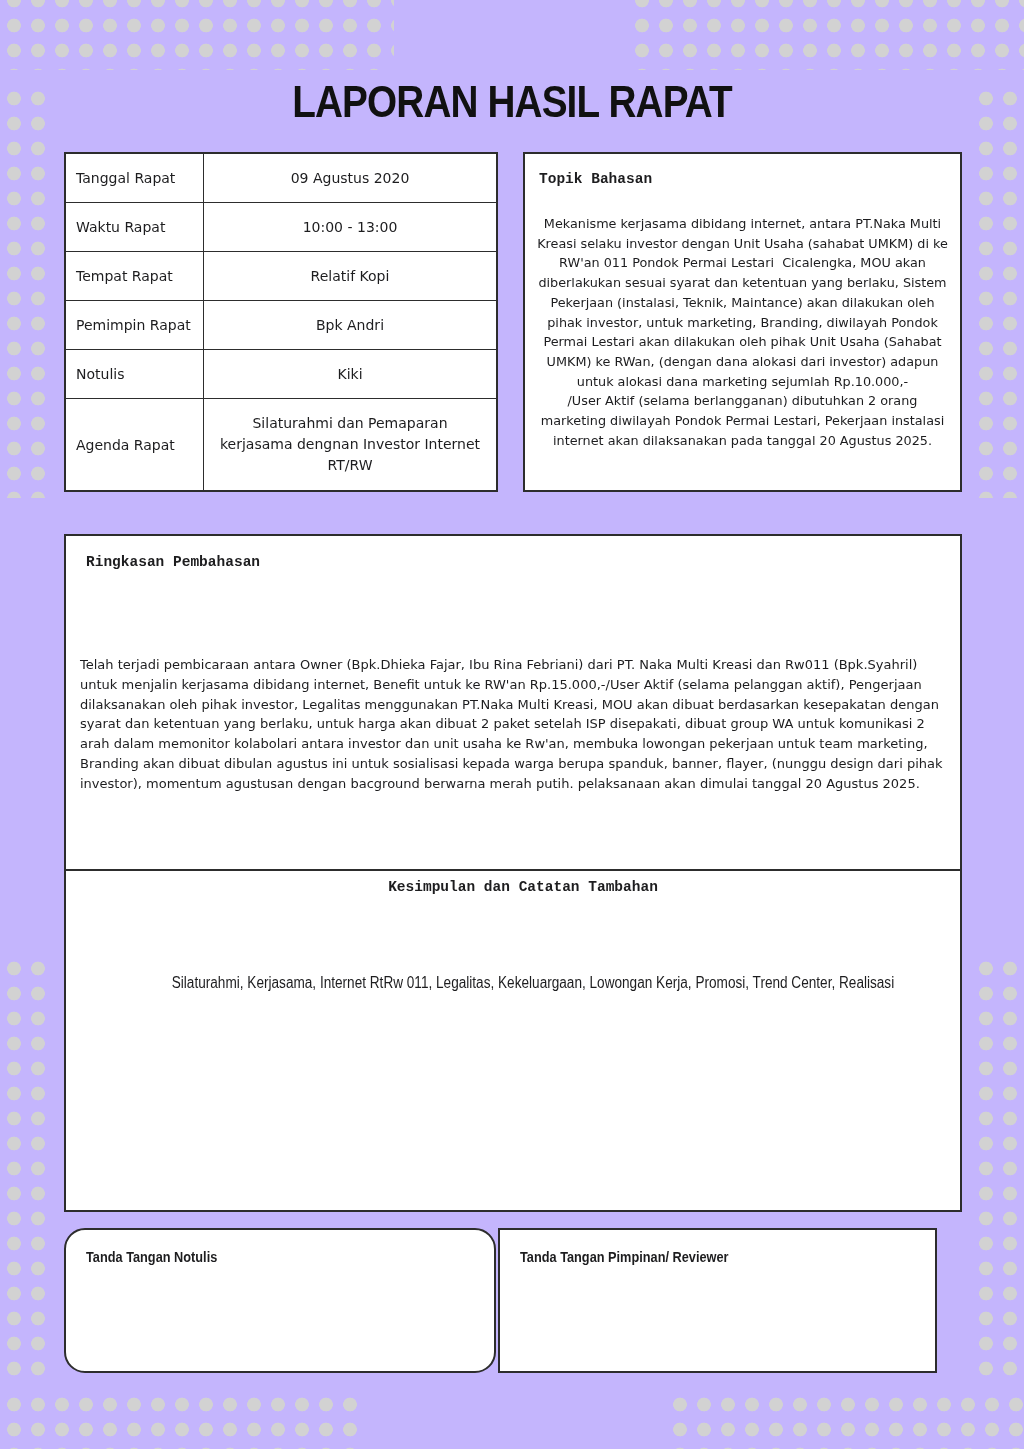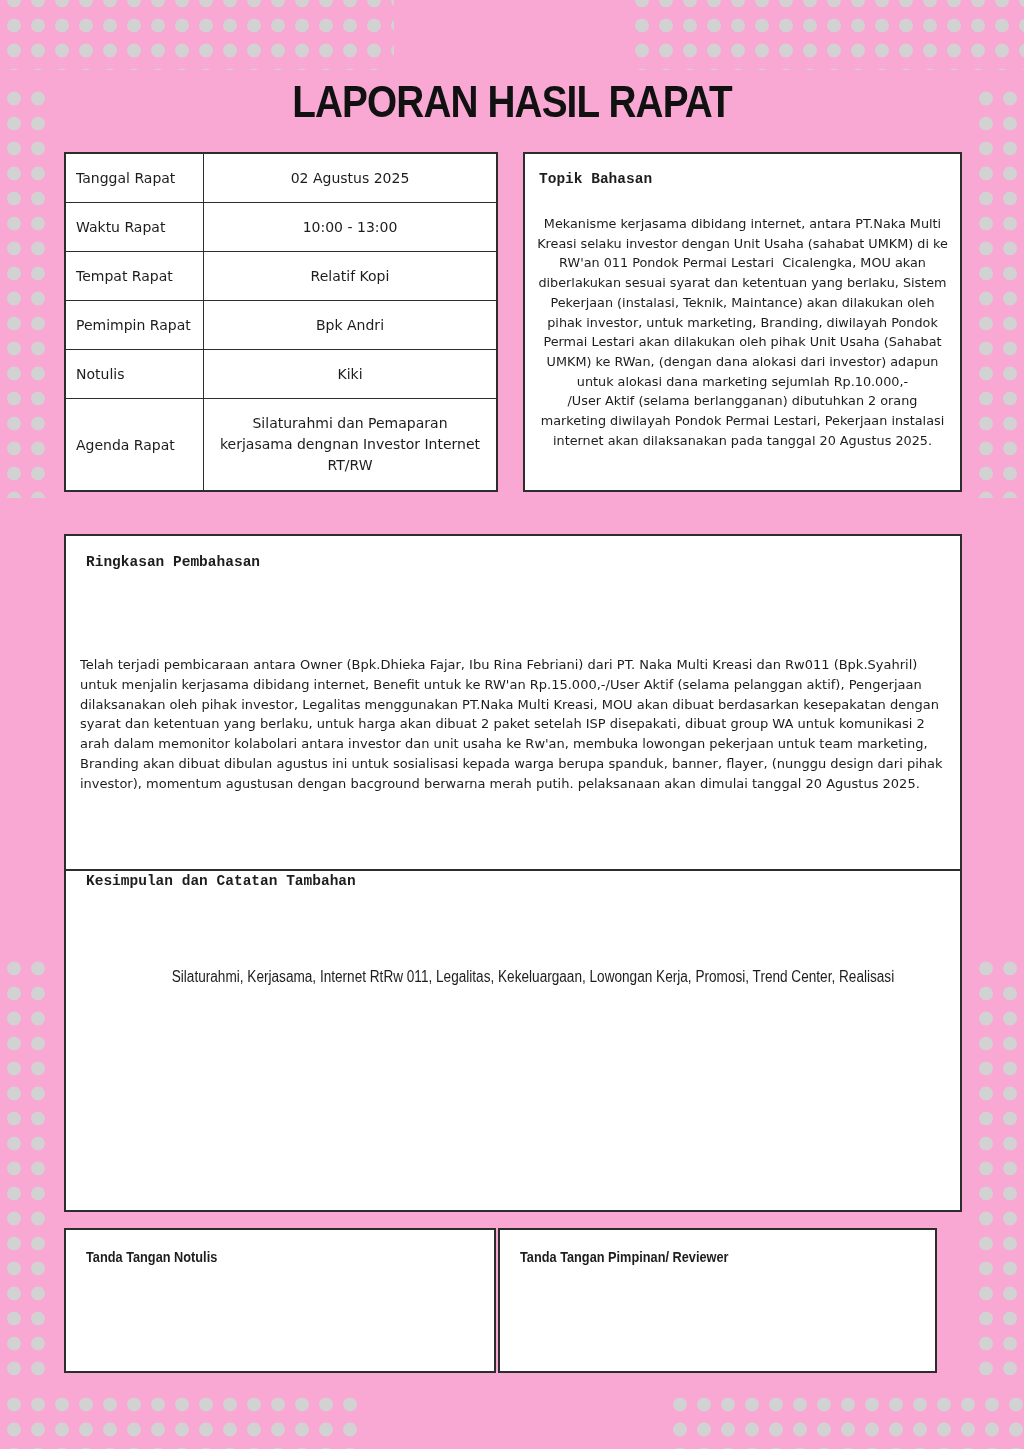--- a/index.html
+++ b/index.html
@@ -1,19 +1,19 @@
 <!DOCTYPE html>
 <html><head>
 <meta charset="utf-8">
 <style>
   html,body{margin:0;padding:0;background:#fff;}
   .page{
     position:relative;
     width:1024px;height:1449px;
-    background:#f9a8d4;
+    background:#c4b5fd;
     overflow:hidden;
     font-family:"DejaVu Sans","Liberation Sans",sans-serif;
     color:#1d1d1f;
   }
   
   .dots{
     position:absolute;
     background-image:radial-gradient(circle,#d2d2d2 6.5px,rgba(0,0,0,0) 7.2px);
     background-size:24px 25px;
   }
@@ -68,35 +68,35 @@
   }
 
   .summary-box{left:64px;top:534px;width:898px;height:342px;}
   .summary-box .section-heading{margin:18px 0 0 20px;}
   .summary-body{
     margin:85px 0 0 0;padding:0 14px;
     font-size:13px;line-height:1.52;
   }
 
   .conclusion-box{left:64px;top:869px;width:898px;height:343px;}
-  .conclusion-box .section-heading{margin:2px 0 0 20px;}
+  .conclusion-box .section-heading{margin:8px 0 0 20px;text-align:center;}
   .conclusion-body{
     margin:78px 0 0 0;
     text-align:center;
     padding-left:40px;
   }
   .condensed{
     display:inline-block;
     font-family:"Liberation Sans",sans-serif;
     transform:scaleX(0.85);
   }
   .conclusion-body .condensed{font-size:16px;transform-origin:center;}
 
   .sig-box{top:1228px;height:145px;}
-  .sig-box.left{left:64px;width:432px;}
+  .sig-box.left{left:64px;width:432px;border-radius:21px;}
   .sig-box.right{left:498px;width:439px;}
   .sig-label{
     margin:18px 0 0 20px;
     font-size:15px;font-weight:bold;
     transform-origin:left center;
   }
 </style>
 </head>
 <body>
 
@@ -109,21 +109,21 @@
   <div class="dots ll"></div>
   <div class="dots rl"></div>
   <div class="dots bl"></div>
   <div class="dots br"></div>
 
   <h1 class="title">LAPORAN HASIL RAPAT</h1>
 
   <div class="box meta-table">
     <div class="meta-row">
       <div class="meta-label">Tanggal Rapat</div>
-      <div class="meta-value">02 Agustus 2025</div>
+      <div class="meta-value">09 Agustus 2020</div>
     </div>
     <div class="meta-row">
       <div class="meta-label">Waktu Rapat</div>
       <div class="meta-value">10:00 - 13:00</div>
     </div>
     <div class="meta-row">
       <div class="meta-label">Tempat Rapat</div>
       <div class="meta-value">Relatif Kopi</div>
     </div>
     <div class="meta-row">

